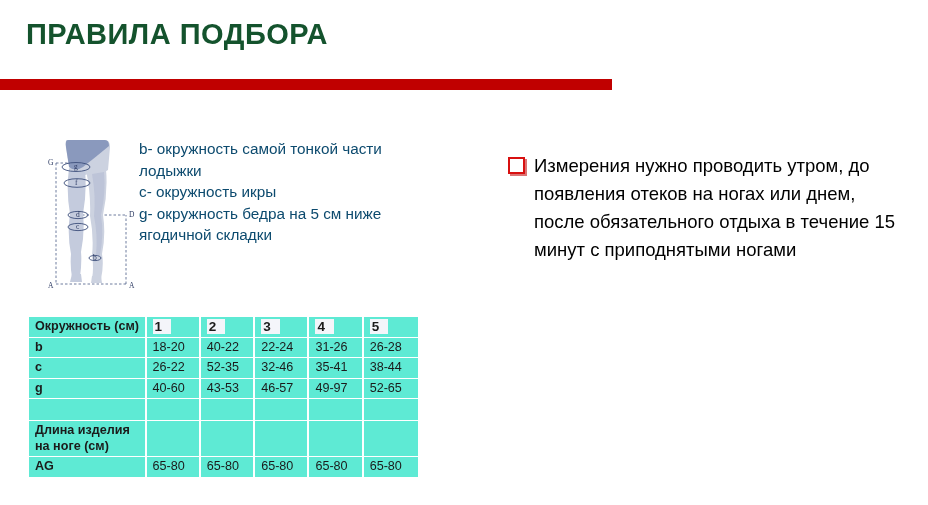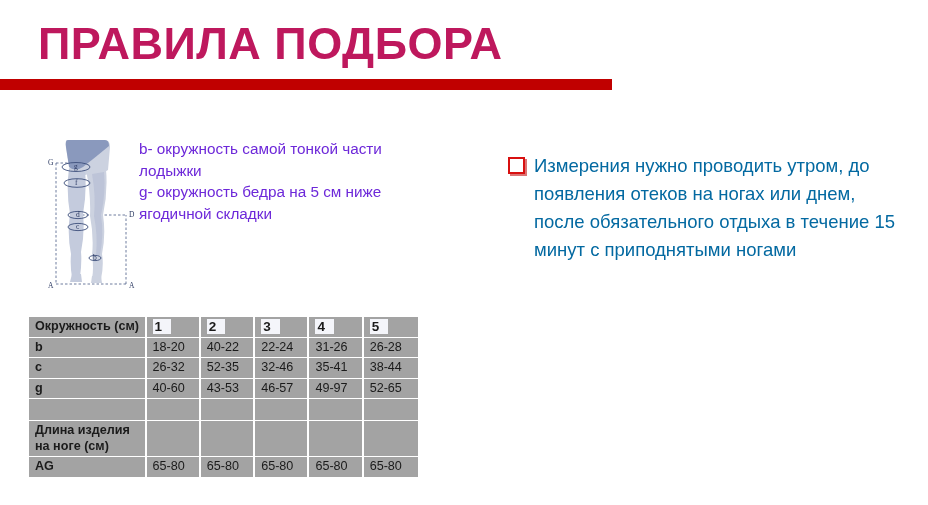--- a/index.html
+++ b/index.html
@@ -12,26 +12,26 @@
     background: #ffffff;
     font-family: "Liberation Sans", sans-serif;
     color: #1a1a1a;
     overflow: hidden;
     position: relative;
   }
 
   
   .slide-title {
     position: absolute;
-    left: 38px;
+    left: 26px;
     top: 18px;
-    font-size: 45px;
+    font-size: 29px;
     font-weight: bold;
     letter-spacing: 0.5px;
-    color: #be185d;
+    color: #14532d;
     white-space: nowrap;
   }
 
   .title-rule {
     position: absolute;
     left: 0px;
     top: 79px;
     width: 612px;
     height: 11px;
     background: #c00000;
@@ -48,21 +48,21 @@
   .diagram svg { display: block; }
 
   
   .legend {
     position: absolute;
     left: 139px;
     top: 138px;
     width: 300px;
     font-size: 15.3px;
     line-height: 21.6px;
-    color: #6d28d9;
+    color: #0c4a6e;
   }
   .legend-line { white-space: normal; }
 
   
   .note-block {
     position: absolute;
     left: 508px;
     top: 152px;
     width: 400px;
     display: flex;
@@ -75,37 +75,37 @@
     border: 2.5px solid #d81010;
     background: #ffffff;
     box-shadow: 2px 2px 0 0 rgba(192, 0, 0, 0.55);
     margin-top: 5px;
     margin-right: 9px;
   }
   .note-text {
     flex: 1 1 auto;
     font-size: 18.5px;
     line-height: 28px;
-    color: #0369a1;
+    color: #000000;
   }
 
   
   .size-table {
     position: absolute;
     left: 29px;
     top: 317px;
     width: 389px;
     border-collapse: separate;
     border-spacing: 0;
     font-size: 12.6px;
     color: #1b1b1b;
     table-layout: fixed;
   }
   .size-table td {
-    background: #a3a3a3;
+    background: #5eead4;
     padding: 2px 0 2px 6px;
     vertical-align: top;
     border-right: 2px solid #ffffff;
     border-bottom: 1px solid #ffffff;
     line-height: 15.5px;
     height: 15px;
   }
   .size-table td.last-col { border-right: none; }
   .size-table col.c-label { width: 117px; }
   .size-table col.c-num  { width: 54px; }
@@ -174,20 +174,21 @@
       <text x="6" y="43">G</text>
       <text x="87" y="95">D</text>
       <text x="6" y="166">A</text>
       <text x="87" y="166">A</text>
     </g>
   </svg>
 </div>
 
 <div class="legend">
   <div class="legend-line">b- окружность самой тонкой части лодыжки</div>
+  <div class="legend-line">c- окружность икры</div>
   <div class="legend-line">g- окружность бедра на 5 см ниже ягодичной складки</div>
 </div>
 
 <div class="note-block">
   <span class="note-bullet"></span>
   <span class="note-text"> Измерения нужно проводить утром, до появления отеков на ногах или днем, после обязательного отдыха в течение 15 минут с приподнятыми ногами</span>
 </div>
 
 <table class="size-table">
   <colgroup>
@@ -212,21 +213,21 @@
       <td class="cell-head">b</td>
       <td class="cell-val">18-20</td>
       <td class="cell-val">40-22</td>
       <td class="cell-val">22-24</td>
       <td class="cell-val">31-26</td>
       <td class="cell-val last-col">26-28</td>
     </tr>
 
     <tr>
       <td class="cell-head">c</td>
-      <td class="cell-val">26-32</td>
+      <td class="cell-val">26-22</td>
       <td class="cell-val">52-35</td>
       <td class="cell-val">32-46</td>
       <td class="cell-val">35-41</td>
       <td class="cell-val last-col">38-44</td>
     </tr>
 
     <tr>
       <td class="cell-head">g</td>
       <td class="cell-val">40-60</td>
       <td class="cell-val">43-53</td>

